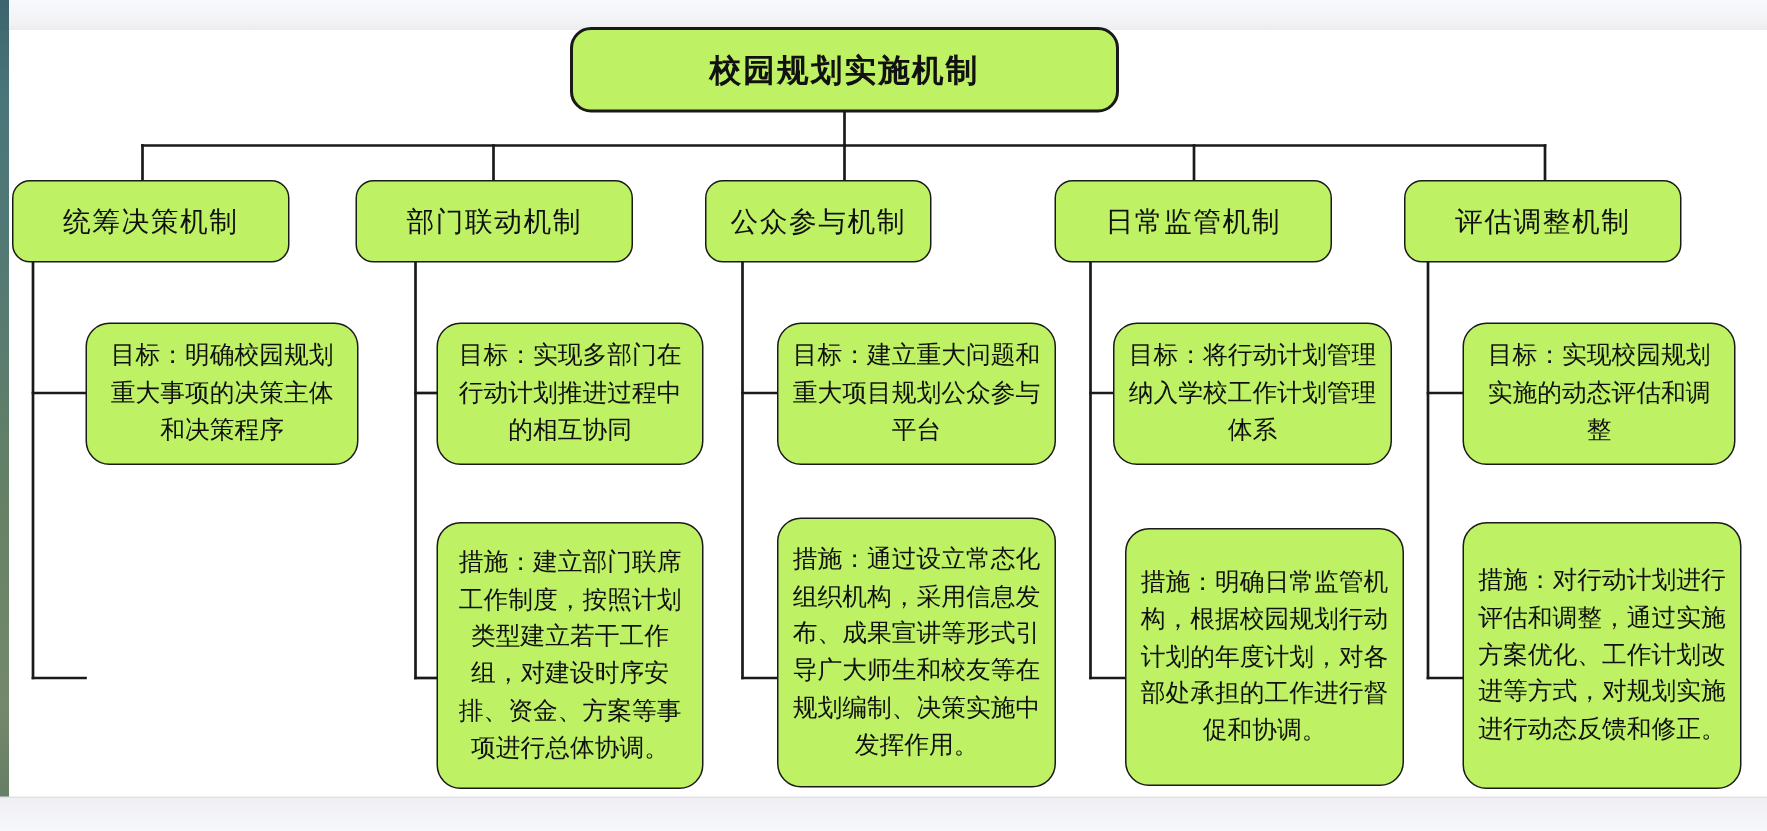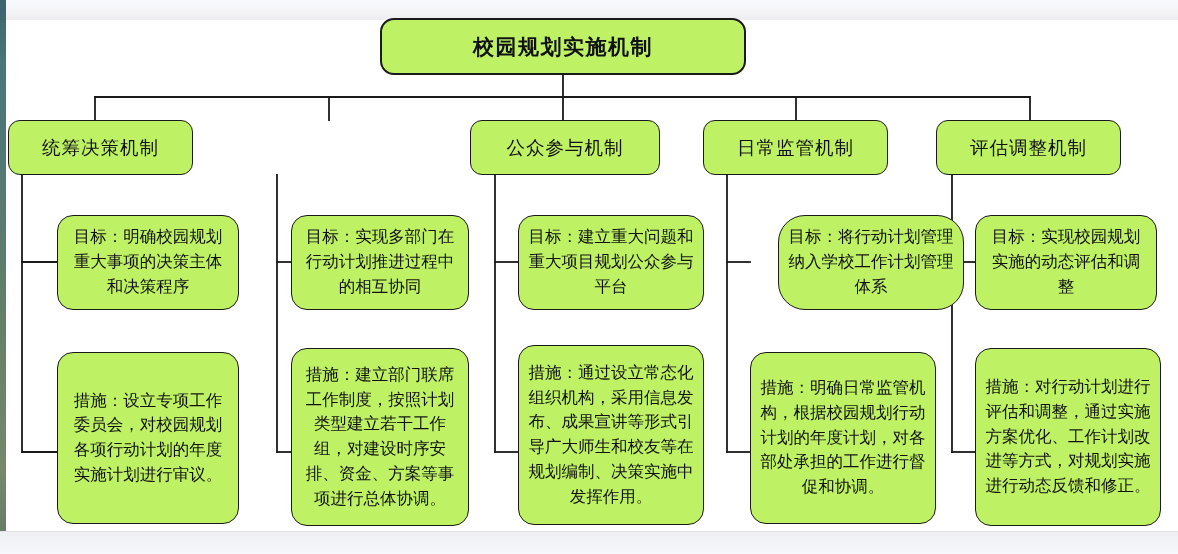--- a/index.html
+++ b/index.html
@@ -95,49 +95,49 @@
     </g>
   </svg>
 
   <div class="node root" style="left:380px;top:18px;width:366px;height:57px;">
     <span class="txt">校园规划实施机制</span>
   </div>
 
   <div class="node lvl2" style="left:8px;top:120px;width:185px;height:55px;">
     <span class="txt">统筹决策机制</span>
   </div>
-  <div class="node lvl2" style="left:470px;top:120px;width:190px;height:55px;">
+  <div class="node lvl2" style="left:237px;top:120px;width:185px;height:55px;">
+    <span class="txt">部门联动机制</span>
+  </div>
+  <div class="node lvl2" style="left:470px;top:120px;width:151px;height:55px;">
     <span class="txt">公众参与机制</span>
   </div>
   <div class="node lvl2" style="left:703px;top:120px;width:185px;height:55px;">
     <span class="txt">日常监管机制</span>
   </div>
   <div class="node lvl2" style="left:936px;top:120px;width:185px;height:55px;">
     <span class="txt">评估调整机制</span>
   </div>
 
   <div class="node goal" style="left:57px;top:215px;width:182px;height:95px;">
     <span class="txt">目标：明确校园规划重大事项的决策主体和决策程序</span>
   </div>
   <div class="node goal" style="left:291px;top:215px;width:178px;height:95px;">
     <span class="txt">目标：实现多部门在行动计划推进过程中的相互协同</span>
   </div>
   <div class="node goal" style="left:518px;top:215px;width:186px;height:95px;">
     <span class="txt">目标：建立重大问题和重大项目规划公众参与平台</span>
   </div>
-  <div class="node goal" style="left:778px;top:215px;width:186px;height:95px;border-radius:27px;">
+  <div class="node goal" style="left:742px;top:215px;width:186px;height:95px;">
     <span class="txt">目标：将行动计划管理纳入学校工作计划管理体系</span>
   </div>
   <div class="node goal" style="left:975px;top:215px;width:182px;height:95px;">
     <span class="txt">目标：实现校园规划实施的动态评估和调整</span>
   </div>
 
-  <div class="node measure" style="left:57px;top:352px;width:182px;height:172px;">
-    <span class="txt">措施：设立专项工作委员会，对校园规划各项行动计划的年度实施计划进行审议。</span>
-  </div>
   <div class="node measure" style="left:518px;top:345px;width:186px;height:180px;">
     <span class="txt">措施：通过设立常态化组织机构，采用信息发布、成果宣讲等形式引导广大师生和校友等在规划编制、决策实施中发挥作用。</span>
   </div>
   <div class="node measure" style="left:291px;top:348px;width:178px;height:178px;">
     <span class="txt">措施：建立部门联席工作制度，按照计划类型建立若干工作组，对建设时序安排、资金、方案等事项进行总体协调。</span>
   </div>
   <div class="node measure" style="left:750px;top:352px;width:186px;height:172px;">
     <span class="txt">措施：明确日常监管机构，根据校园规划行动计划的年度计划，对各部处承担的工作进行督促和协调。</span>
   </div>
   <div class="node measure" style="left:975px;top:348px;width:186px;height:178px;">

